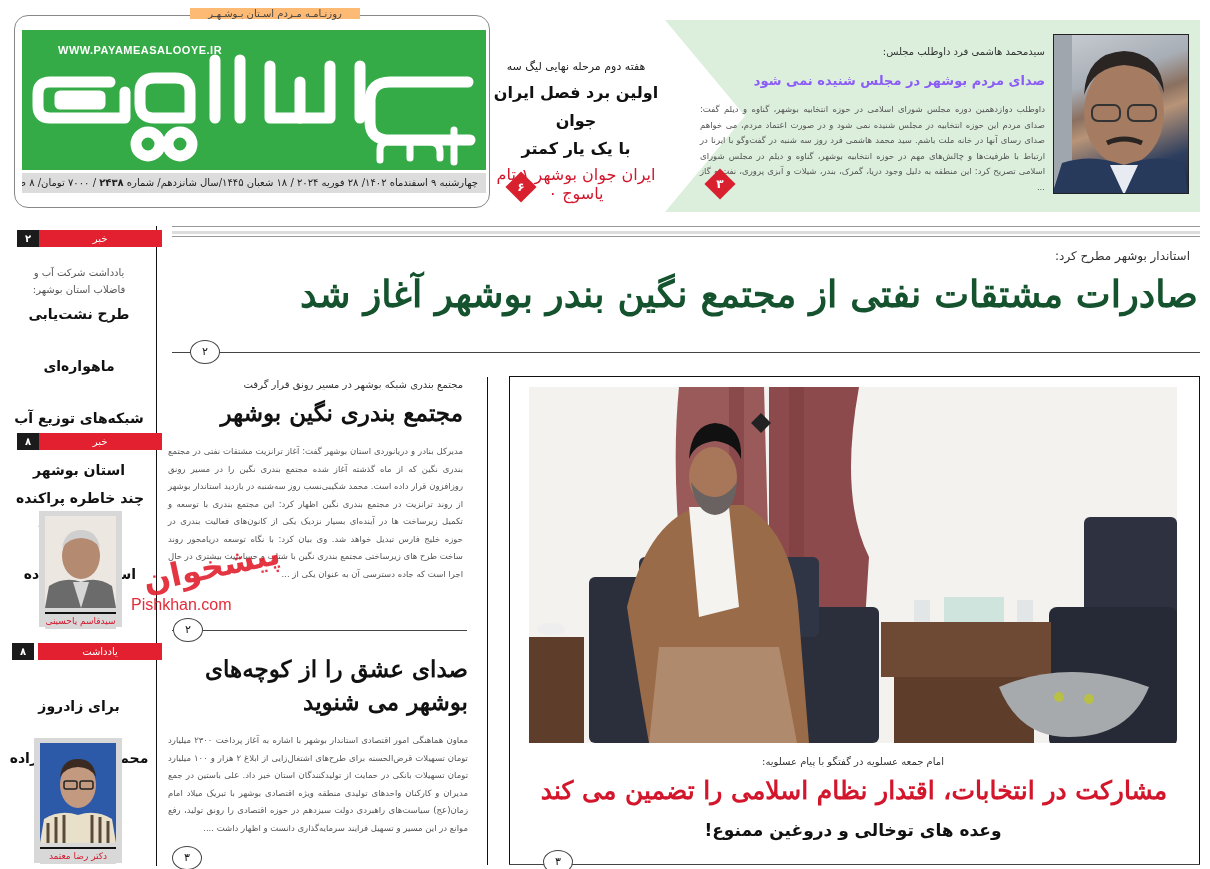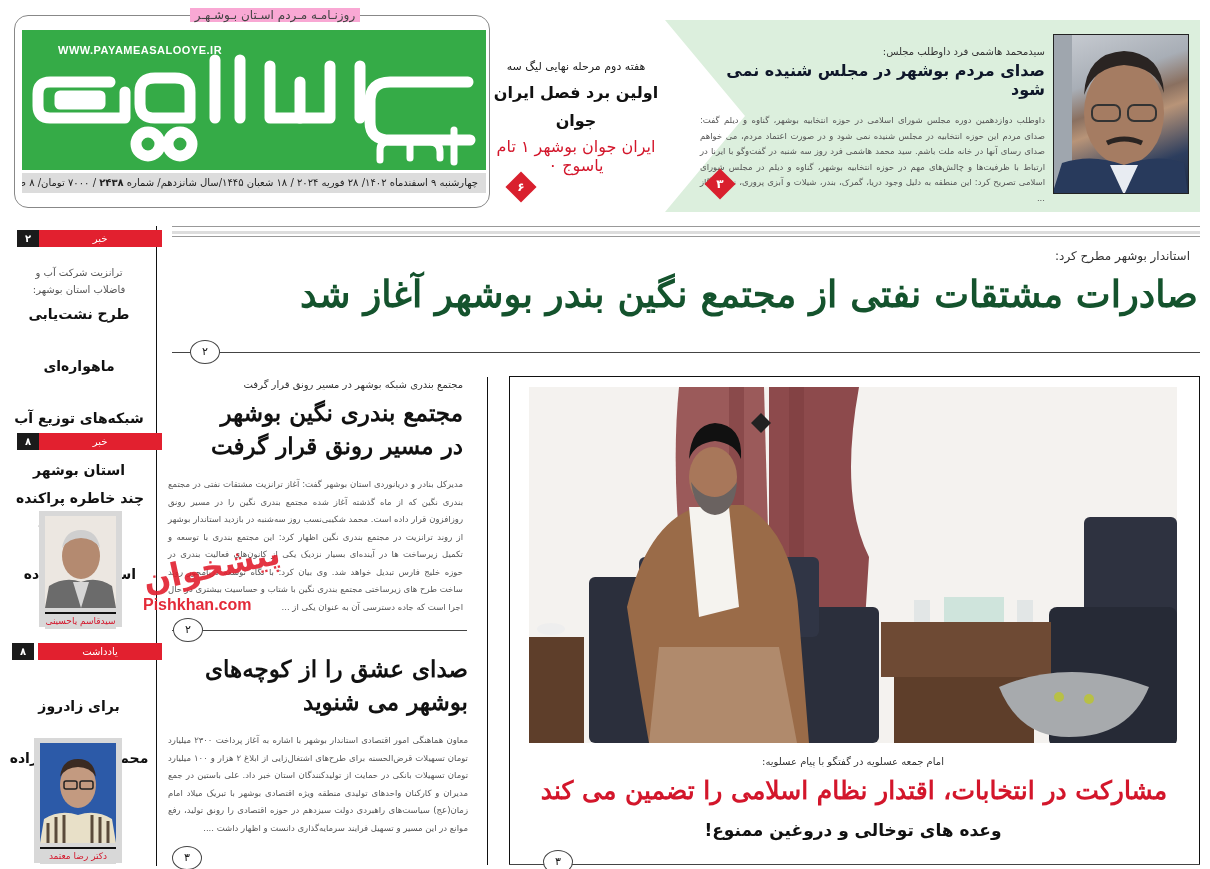--- a/index.html
+++ b/index.html
@@ -1,42 +1,42 @@
 <!DOCTYPE html>
 <html><head>
 <meta charset="utf-8">
 <style>
   * { box-sizing: border-box; margin: 0; padding: 0; }
   html, body { width: 1210px; height: 869px; background: #ffffff; overflow: hidden; }
   body { position: relative; font-family: "DejaVu Sans", sans-serif; color: #111; direction: rtl; }
   .abs { position: absolute; }
 
   
-  .masthead-tagline { left: 190px; top: 8px; width: 170px; text-align: center; font-size: 12px; color: #444; background: #f9a8d4; z-index: 2; }
+  .masthead-tagline { left: 190px; top: 8px; width: 170px; text-align: center; font-size: 10px; color: #444; background: #fdba74; z-index: 2; }
   .masthead-box { left: 14px; top: 15px; width: 476px; height: 193px; border: 1px solid #888; border-radius: 14px; }
   .masthead-green { left: 22px; top: 30px; width: 464px; height: 140px; background: #35ab47; overflow: hidden; }
   .masthead-url { left: 36px; top: 14px; direction: ltr; font-family: "Liberation Sans", sans-serif; font-weight: bold; color: #fff; font-size: 11px; letter-spacing: 0.5px; }
   .masthead-logo { left: 8px; top: 22px; width: 450px; height: 118px; }
   .masthead-dateline { left: 22px; top: 173px; width: 464px; height: 20px; background: #dcdcdc; font-size: 10px; color: #222; line-height: 20px; padding-right: 8px; text-align: right; white-space: nowrap; overflow: hidden; }
   .masthead-dateline b { font-weight: bold; }
 
   
   .sports { left: 486px; top: 60px; width: 180px; text-align: center; }
   .sports .kicker { font-size: 11px; color: #222; margin-bottom: 6px; }
   .sports .title { font-size: 16px; font-weight: bold; line-height: 28px; color: #111; }
   .sports .sub { font-size: 16px; color: #d3162b; margin-top: 2px; }
 
   .diamond { width: 22px; height: 22px; background: #d9202e; transform: rotate(45deg); }
   .diamond-num { width: 32px; height: 32px; line-height: 32px; text-align: center; color: #fff; font-size: 12px; font-weight: bold; }
 
   
   .green-panel { left: 665px; top: 20px; width: 535px; height: 192px; background: #dcefdd; clip-path: polygon(0 0, 100% 0, 100% 100%, 0 100%, 80px 50%); }
   .interview-text { left: 700px; top: 46px; width: 345px; text-align: right; }
   .interview-text .kicker { font-size: 10px; color: #333; }
-  .interview-text .title { font-size: 16px; font-weight: bold; margin-top: 4px; color: #0f172a; }
+  .interview-text .title { font-size: 13px; font-weight: bold; margin-top: 16px; color: #8b5cf6; }
   .interview-text .body { font-size: 8.5px; line-height: 15.5px; color: #555; margin-top: 14px; text-align: justify; }
   .interview-photo { left: 1053px; top: 34px; width: 136px; height: 160px; border: 1px solid #222; background: linear-gradient(160deg, #c9cdd3 0%, #a8aeb6 30%, #8a7060 45%, #b89478 55%, #2d3e5e 80%, #1d2a44 100%); overflow: hidden; }
 
   
   .rail-divider { left: 156px; top: 226px; width: 1px; height: 640px; background: #111; }
   .rail-tag { width: 124px; height: 17px; background: #e2202f; color: #fff; font-size: 10px; text-align: center; line-height: 17px; }
   .rail-tag-num { width: 22px; height: 17px; background: #1b1b1b; color: #fff; font-size: 10px; font-weight: bold; text-align: center; line-height: 17px; }
   .rail-kicker { font-size: 10px; color: #555; text-align: center; line-height: 17px; }
   .rail-head { font-size: 14px; font-weight: bold; text-align: center; line-height: 24px; color: #111; margin-top: 28px; }
   .rail-photo-frame { background: #d8d8d8; padding: 5px 6px 0 6px; margin-left: 8px; }
@@ -54,21 +54,21 @@
   .hline { height: 1px; background: #444; }
 
   
   .mid-divider { left: 487px; top: 377px; width: 1px; height: 488px; background: #111; }
   .story-kicker { font-size: 10px; color: #333; text-align: right; }
   .story-head { font-family: "DejaVu Serif", serif; font-size: 23px; font-weight: bold; line-height: 33px; text-align: right; color: #111; }
   .story-body { font-size: 8.5px; line-height: 17.5px; color: #555; text-align: justify; }
 
   
   .wm-fa { left: 142px; top: 548px; font-size: 32px; color: #e2202f; font-weight: bold; transform: rotate(-12deg); opacity: 0.9; }
-  .wm-en { left: 143px; top: 596px; direction: ltr; font-family: "Liberation Sans", sans-serif; font-size: 16px; font-weight: bold; color: #e2202f; opacity: 0.95; }
+  .wm-en { left: 131px; top: 596px; direction: ltr; font-family: "Liberation Sans", sans-serif; font-size: 16px; font-weight: normal; color: #e2202f; opacity: 0.95; }
 
   
   .photo-box { left: 509px; top: 376px; width: 691px; height: 489px; border: 1px solid #111; }
   .big-photo { left: 529px; top: 387px; width: 648px; height: 356px; overflow: hidden; background: #f3f1ee; }
   .photo-story-kicker { left: 529px; top: 756px; width: 648px; text-align: center; font-size: 10px; color: #333; }
   .photo-story-head { left: 520px; top: 776px; width: 668px; text-align: center; font-family: "DejaVu Serif", serif; font-size: 25px; font-weight: bold; color: #d3162b; white-space: nowrap; }
   .photo-story-sub { left: 529px; top: 820px; width: 648px; text-align: center; font-size: 17px; font-weight: bold; color: #111; }
 </style>
 </head>
 <body>
@@ -100,20 +100,21 @@
 </div>
 <div class="abs masthead-dateline">
   <span>چهارشنبه ۹ اسفندماه ۱۴۰۲/ ۲۸ فوریه ۲۰۲۴ / ۱۸ شعبان ۱۴۴۵/سال شانزدهم/ شماره</span>
   <b>۲۴۳۸</b>
   <span>/ ۷۰۰۰ تومان/ ۸ صفحه</span>
 </div>
 
 <div class="abs sports">
   <div class="kicker">هفته دوم مرحله نهایی لیگ سه</div>
   <div class="title">اولین برد فصل ایران جوان</div>
+  <div class="title">با یک یار کمتر</div>
   <div class="sub">ایران جوان بوشهر ۱ تام یاسوج ۰</div>
 </div>
 <div class="abs diamond" style="left:510px; top:176px;"></div>
 <div class="abs diamond-num" style="left:505px; top:171px;">۶</div>
 
 <div class="abs green-panel"></div>
 <div class="abs interview-text">
   <div class="kicker">سیدمحمد هاشمی فرد داوطلب مجلس:</div>
   <div class="title">صدای مردم بوشهر در مجلس شنیده نمی شود</div>
   <div class="body">داوطلب دوازدهمین دوره مجلس شورای اسلامی در حوزه انتخابیه بوشهر، گناوه و دیلم گفت: صدای مردم این حوزه انتخابیه در مجلس شنیده نمی شود و در صورت اعتماد مردم، می خواهم صدای رسای آنها در خانه ملت باشم. سید محمد هاشمی فرد روز سه شنبه در گفت‌وگو با ایرنا در ارتباط با ظرفیت‌ها و چالش‌های مهم در حوزه انتخابیه بوشهر، گناوه و دیلم در مجلس شورای اسلامی تصریح کرد: این منطقه به دلیل وجود دریا، گمرک، بندر، شیلات و آبزی پروری، نفت و گاز ...</div>
@@ -135,21 +136,21 @@
 
 <div class="abs rule-thin" style="top:226px;"></div>
 <div class="abs rule-thick" style="top:231px;"></div>
 <div class="abs rule-thin" style="top:236px;"></div>
 
 <div class="abs rail-divider"></div>
 
 <div class="abs rail-tag" style="left:38px; top:230px;">خبر</div>
 <div class="abs rail-tag-num" style="left:17px; top:230px;">۲</div>
 <div class="abs" style="left:14px; top:264px; width:130px;">
-  <div class="rail-kicker">ترانزیت شرکت آب و</div>
+  <div class="rail-kicker">یادداشت شرکت آب و</div>
   <div class="rail-kicker">فاضلاب استان بوشهر:</div>
   <div class="rail-head" style="margin-top:4px;">طرح نشت‌یابی</div>
   <div class="rail-head">ماهواره‌ای</div>
   <div class="rail-head">شبکه‌های توزیع آب</div>
   <div class="rail-head">استان بوشهر</div>
   <div class="rail-head">عملیاتی شد</div>
 </div>
 
 <div class="abs rail-tag" style="left:38px; top:433px;">خبر</div>
 <div class="abs rail-tag-num" style="left:17px; top:433px;">۸</div>
@@ -191,21 +192,20 @@
 <div class="abs lead-kicker">استاندار بوشهر مطرح کرد:</div>
 <div class="abs lead-head">صادرات مشتقات نفتی از مجتمع نگین بندر بوشهر آغاز شد</div>
 <div class="abs hline" style="left:172px; top:352px; width:1028px;"></div>
 <div class="abs page-circle" style="left:190px; top:340px;">۲</div>
 
 <div class="abs mid-divider"></div>
 
 <div class="abs" style="left:168px; top:379px; width:295px;">
   <div class="story-kicker">مجتمع بندری شبکه بوشهر در مسیر رونق قرار گرفت</div>
   <div class="story-head" style="margin-top:6px;">مجتمع بندری نگین بوشهر</div>
-  <div class="story-head">در مسیر رونق قرار گرفت</div>
   <div class="story-body" style="margin-top:14px;">مدیرکل بنادر و دریانوردی استان بوشهر گفت: آغاز ترانزیت مشتقات نفتی در مجتمع بندری نگین که از ماه گذشته آغاز شده مجتمع بندری نگین را در مسیر رونق روزافزون قرار داده است. محمد شکیبی‌نسب روز سه‌شنبه در بازدید استاندار بوشهر از روند ترانزیت در مجتمع بندری نگین اظهار کرد: این مجتمع بندری با توسعه و تکمیل زیرساخت ها در آینده‌ای بسیار نزدیک یکی از کانون‌های فعالیت بندری در حوزه خلیج فارس تبدیل خواهد شد. وی بیان کرد: با نگاه توسعه دریامحور روند ساخت طرح های زیرساختی مجتمع بندری نگین با شتاب و حساسیت بیشتری در حال اجرا است که جاده دسترسی آن به عنوان یکی از ...</div>
 </div>
 <div class="abs hline" style="left:172px; top:630px; width:295px;"></div>
 <div class="abs page-circle" style="left:173px; top:618px;">۲</div>
 
 <div class="abs" style="left:168px; top:652px; width:300px;">
   <div class="story-head">صدای عشق را از کوچه‌های</div>
   <div class="story-head">بوشهر می شنوید</div>
   <div class="story-body" style="margin-top:14px;">معاون هماهنگی امور اقتصادی استاندار بوشهر با اشاره به آغاز پرداخت ۲۳۰۰ میلیارد تومان تسهیلات قرض‌الحسنه برای طرح‌های اشتغال‌زایی از ابلاغ ۲ هزار و ۱۰۰ میلیارد تومان تسهیلات بانکی در حمایت از تولیدکنندگان استان خبر داد. علی باستین در جمع مدیران و کارکنان واحدهای تولیدی منطقه ویژه اقتصادی بوشهر با تبریک میلاد امام زمان(عج) سیاست‌های راهبردی دولت سیزدهم در حوزه اقتصادی را رونق تولید، رفع موانع در این مسیر و تسهیل فرایند سرمایه‌گذاری دانست و اظهار داشت ....</div>
 </div>

